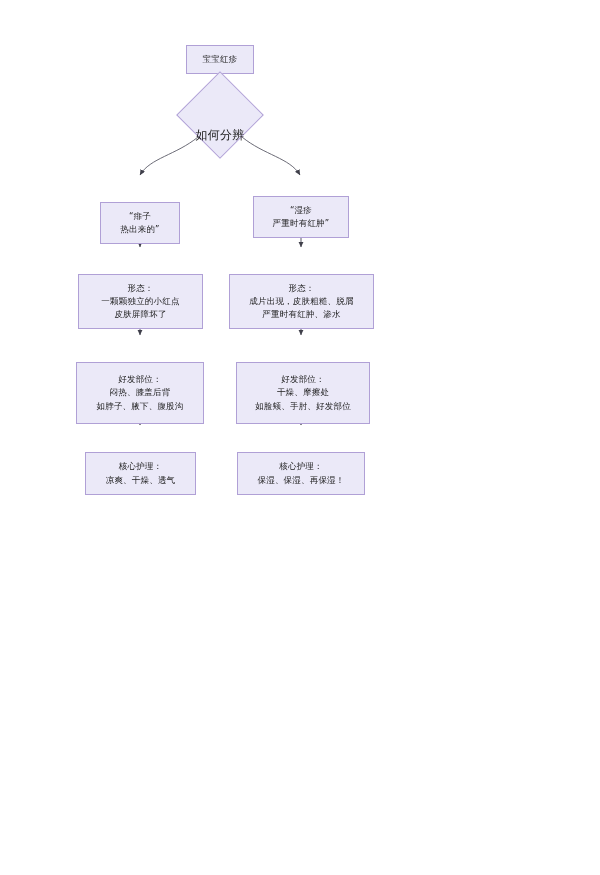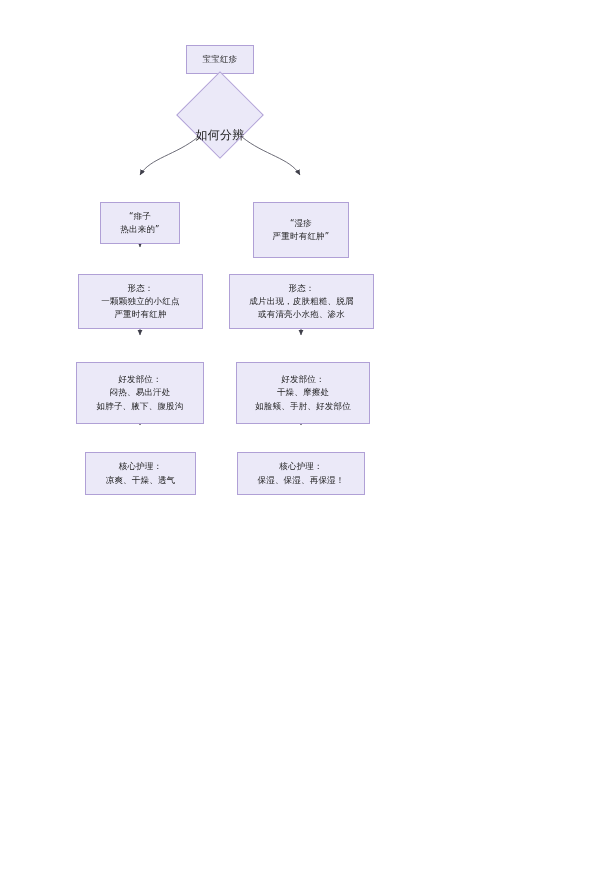--- a/index.html
+++ b/index.html
@@ -111,40 +111,40 @@
   <div class="diamond-wrap" style="left:189px; top:84px; width:62px; height:62px;">
     <div class="diamond-shape"></div>
     <span class="diamond-label">如何分辨</span>
   </div>
 
   <div class="node" style="left:100px; top:178px; width:80px; height:42px;">
     <span class="line">“痱子</span>
     <span class="line">热出来的”</span>
   </div>
 
-  <div class="node" style="left:253px; top:178px; width:96px; height:56px;">
+  <div class="node" style="left:253px; top:172px; width:96px; height:42px;">
     <span class="line">“湿疹</span>
     <span class="line">严重时有红肿”</span>
   </div>
 
   <div class="node" style="left:78px; top:250px; width:125px; height:55px;">
     <span class="line">形态：</span>
     <span class="line">一颗颗独立的小红点</span>
-    <span class="line">严重时有红肿</span>
+    <span class="line">皮肤屏障坏了</span>
   </div>
 
   <div class="node" style="left:229px; top:250px; width:145px; height:55px;">
     <span class="line">形态：</span>
     <span class="line">成片出现，皮肤粗糙、脱屑</span>
-    <span class="line">或有清亮小水疱、渗水</span>
+    <span class="line">严重时有红肿、渗水</span>
   </div>
 
   <div class="node" style="left:76px; top:338px; width:128px; height:62px;">
     <span class="line">好发部位：</span>
-    <span class="line">闷热、易出汗处</span>
+    <span class="line">闷热、膝盖后背</span>
     <span class="line">如脖子、腋下、腹股沟</span>
   </div>
 
   <div class="node" style="left:236px; top:338px; width:134px; height:62px;">
     <span class="line">好发部位：</span>
     <span class="line">干燥、摩擦处</span>
     <span class="line">如脸颊、手肘、好发部位</span>
   </div>
 
   <div class="node" style="left:85px; top:428px; width:111px; height:43px;">

